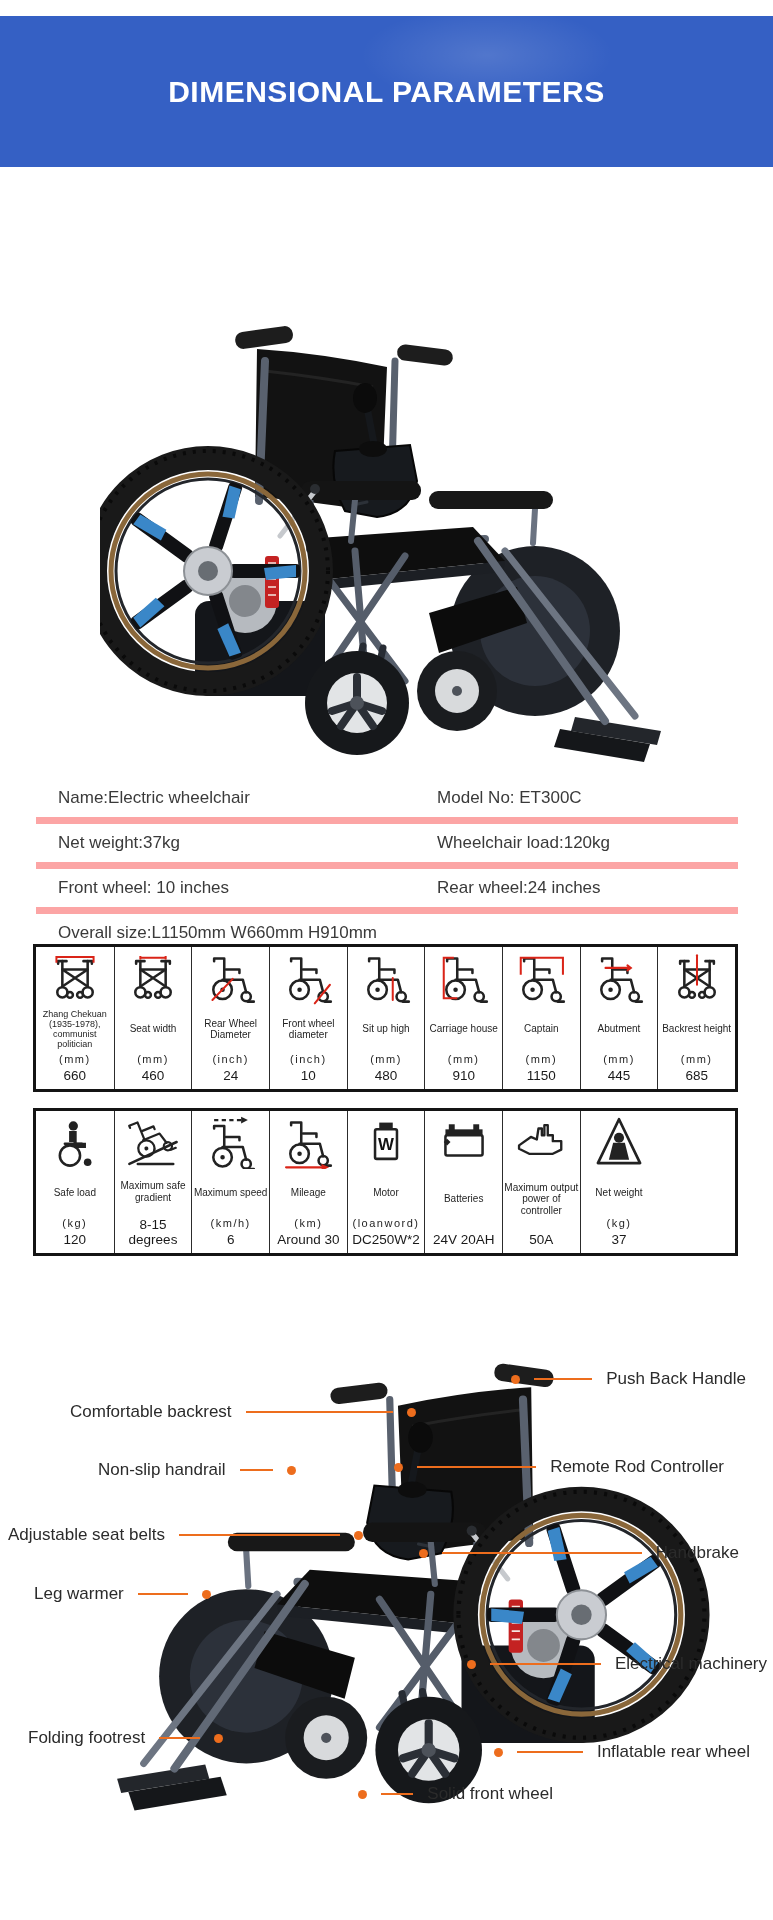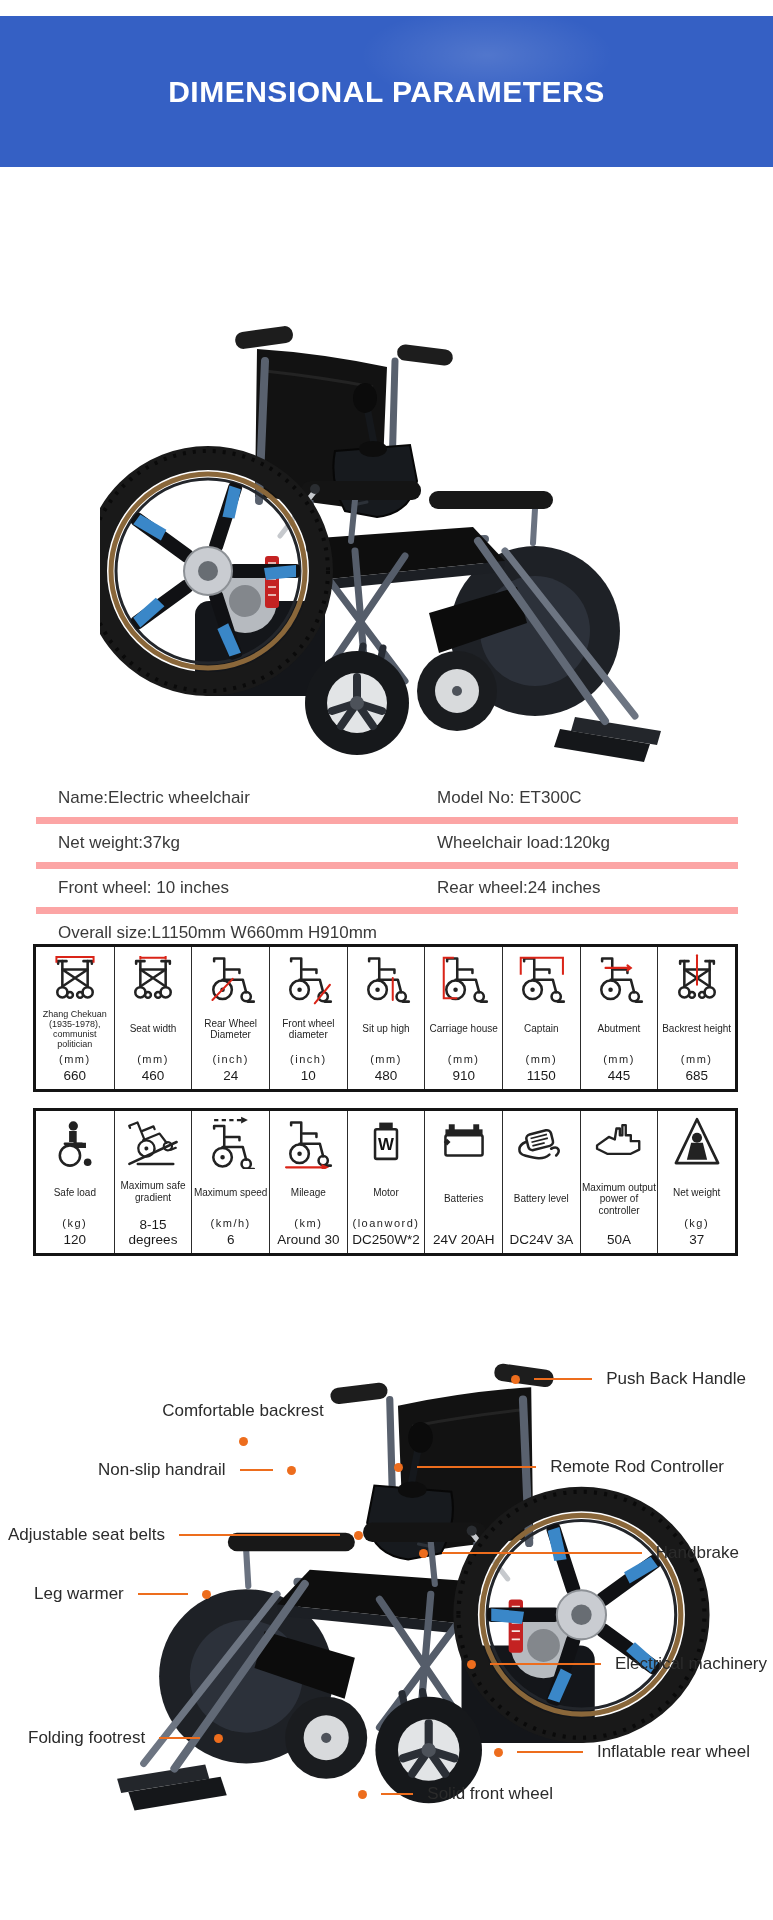--- a/index.html
+++ b/index.html
@@ -375,35 +375,20 @@
           <path d="M12,28 l4,4 -4,4 -4,-4 z" fill="#222"></path>
         </svg>
       </div>
       <div class="plabel">Batteries</div>
       <div class="punit"></div>
       <div class="pvalue">24V 20AH</div>
     </div>
     <div class="pcell">
       <div class="picon">
         <svg viewBox="0 0 64 64">
-          <g transform="rotate(-14 32 32)">
-            <rect x="16" y="20" width="30" height="19" rx="5" fill="none" stroke="#222" stroke-width="3"></rect>
-            <path d="M21,25 h20 M21,29.5 h20 M21,34 h15" stroke="#222" stroke-width="2"></path>
-          </g>
-          <path d="M14,32 C4,36 4,46 13,48 C24,51 34,54 42,47" fill="none" stroke="#222" stroke-width="3" stroke-linecap="round"></path>
-          <path d="M44,40 C52,36 56,42 50,48" fill="none" stroke="#222" stroke-width="3" stroke-linecap="round"></path>
-        </svg>
-      </div>
-      <div class="plabel">Battery level</div>
-      <div class="punit"></div>
-      <div class="pvalue">DC24V 3A</div>
-    </div>
-    <div class="pcell">
-      <div class="picon">
-        <svg viewBox="0 0 64 64">
           <path d="M6,36 L20,26 L27,29 L29,16 L33,16 L33,24 L36,24 L36,12 L40,12 L40,24 L46,24 L46,31 L56,31 L56,41 L46,46 L18,46 L6,40 Z" fill="none" stroke="#222" stroke-width="2.8" stroke-linejoin="round"></path>
         </svg>
       </div>
       <div class="plabel">Maximum output power of controller</div>
       <div class="punit"></div>
       <div class="pvalue">50A</div>
     </div>
     <div class="pcell">
       <div class="picon">
         <svg viewBox="0 0 64 64">
@@ -417,21 +402,21 @@
       <div class="pvalue">37</div>
     </div>
   </section>
 
   <div class="shot" style="left:50px;top:1322px;width:700px;height:492px;">
     <svg viewBox="0 0 560 480">
         <use href="#wheelchair-art" transform="translate(560,0) scale(-1,1)"></use>
       </svg>
   </div>
 
-  <div class="callout" style="left:70px;top:1385px;width:346px;flex-direction:column;">
+  <div class="callout" style="left:70px;top:1385px;width:346px;">
     <span class="lbl">Comfortable backrest</span>
     <span class="ln"></span>
     <span class="dot"></span>
   </div>
   <div class="callout" style="left:98px;top:1443px;width:198px;">
     <span class="lbl">Non-slip handrail</span>
     <span class="ln"></span>
     <span class="dot"></span>
   </div>
   <div class="callout" style="left:8px;top:1508px;width:355px;">

